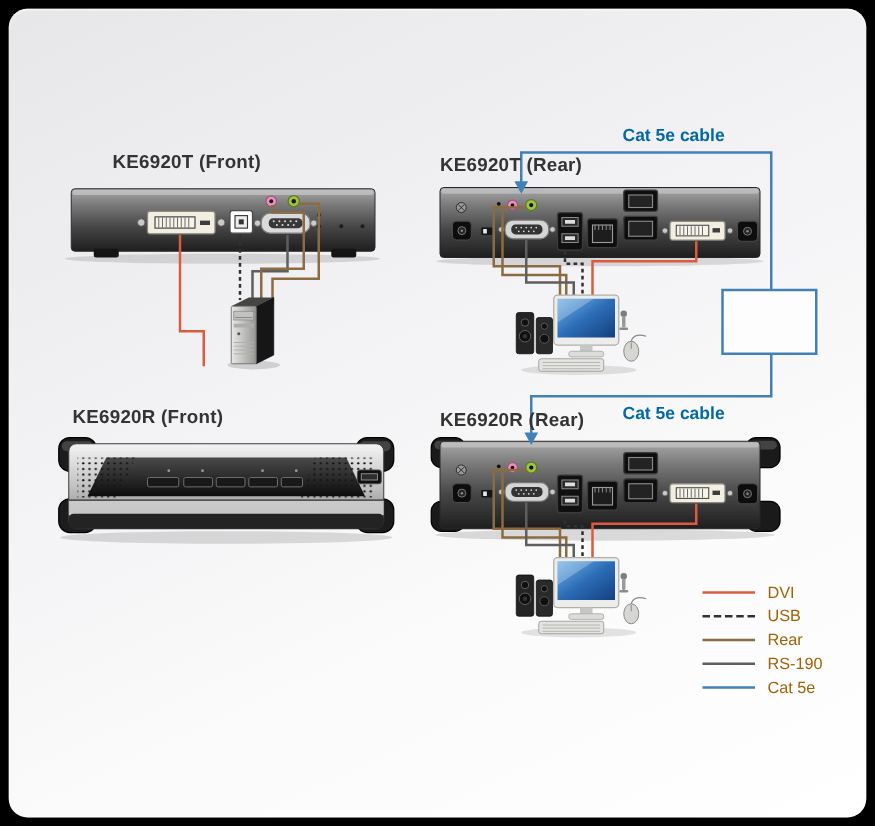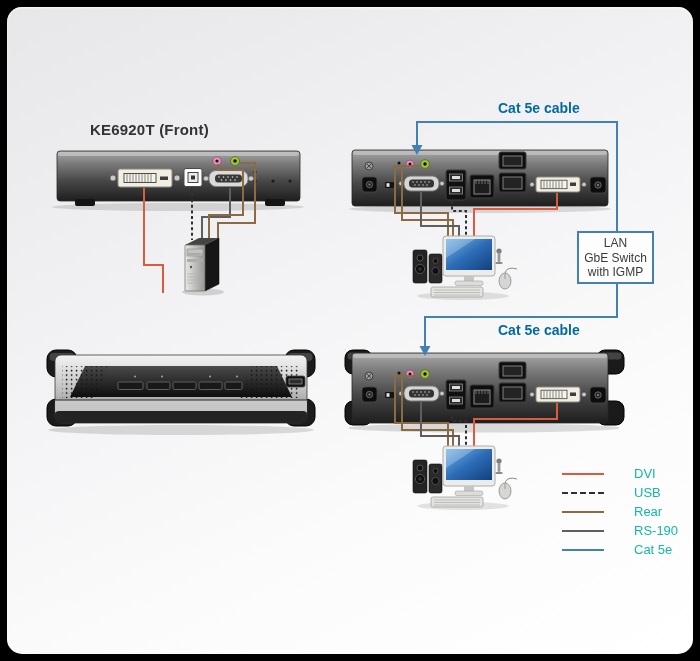--- a/index.html
+++ b/index.html
@@ -6,21 +6,21 @@
   .frame{position:relative;width:700px;height:661px;background:#000;border-radius:22px;overflow:hidden;font-family:"Liberation Sans",sans-serif;}
   .panel{position:absolute;inset:7px;border-radius:15px;background:linear-gradient(155deg,#e7e7e9 0%,#f1f1f3 35%,#fbfbfc 70%,#ffffff 100%);box-shadow:inset 0 1px 2px rgba(255,255,255,.8);}
   svg.diagram{position:absolute;left:0;top:0;}
   .label{position:absolute;font-weight:bold;font-size:15px;color:#333333;letter-spacing:.2px;white-space:nowrap;}
   .cable-label{position:absolute;font-weight:bold;font-size:14px;color:#0369a1;white-space:nowrap;}
   .switch-box-text{position:absolute;left:579px;top:236px;width:73px;text-align:center;font-size:12px;line-height:14.5px;color:#3b3b3b;}
   .legend{position:absolute;left:562px;top:464px;}
   .legend-row{display:flex;align-items:center;height:19px;}
   .legend-line{display:inline-block;width:42px;height:0;border-top:2px solid #000;margin-right:10px;}
   .legend-line.dashed{border-top-style:dashed;}
-  .legend-label{font-size:13px;color:#14b8a6;white-space:nowrap;margin-left:20px;}
+  .legend-label{font-size:13px;color:#a16207;white-space:nowrap;}
 </style>
 </head>
 <body>
 
 <div class="frame">
   <div class="panel"></div>
 
   <svg class="diagram" width="700" height="661" viewBox="0 0 700 661">
     <defs>
       <linearGradient id="gBody" x1="0" y1="0" x2="0" y2="1">
@@ -291,28 +291,26 @@
     <g fill="none" stroke-width="2">
       <path d="M417,146 V122 H617 V232" style="stroke: rgb(66, 129, 181);"></path>
       <polygon points="411.5,145 422.5,145 417,155" style="fill: rgb(66, 129, 181);"></polygon>
       <path d="M617,283 V317 H425 V347" style="stroke: rgb(66, 129, 181);"></path>
       <polygon points="419.5,346 430.5,346 425,356" style="fill: rgb(66, 129, 181);"></polygon>
       <rect x="578" y="232" width="75" height="51" fill="#fdfdfd" stroke-width="2" style="stroke: rgb(66, 129, 181);"></rect>
     </g>
   </svg>
 
   <div class="label" style="left:58px;top:121px;margin-left:32px;">KE6920T (Front)</div>
+  <div class="label" style="left:352px;top:124px;">KE6920T (Rear)</div>
+  <div class="label" style="left:58px;top:325px;">KE6920R (Front)</div>
+  <div class="label" style="left:352px;top:328px;">KE6920R (Rear)</div>
   <div class="cable-label" style="left:498px;top:100px;">Cat 5e cable</div>
   <div class="cable-label" style="left:498px;top:322px;">Cat 5e cable</div>
 
-  <div class="switch-box-text">
-    <div>LAN</div>
-    <div>GbE Switch</div>
-    <div>with IGMP</div>
-  </div>
 
   <div class="legend">
     <div class="legend-row">
       <span class="legend-line" style="border-top-color: rgb(219, 91, 63);"></span>
       <span class="legend-label">DVI</span>
     </div>
     <div class="legend-row">
       <span class="legend-line dashed" style="border-top-color: rgb(48, 48, 48);"></span>
       <span class="legend-label">USB</span>
     </div>

